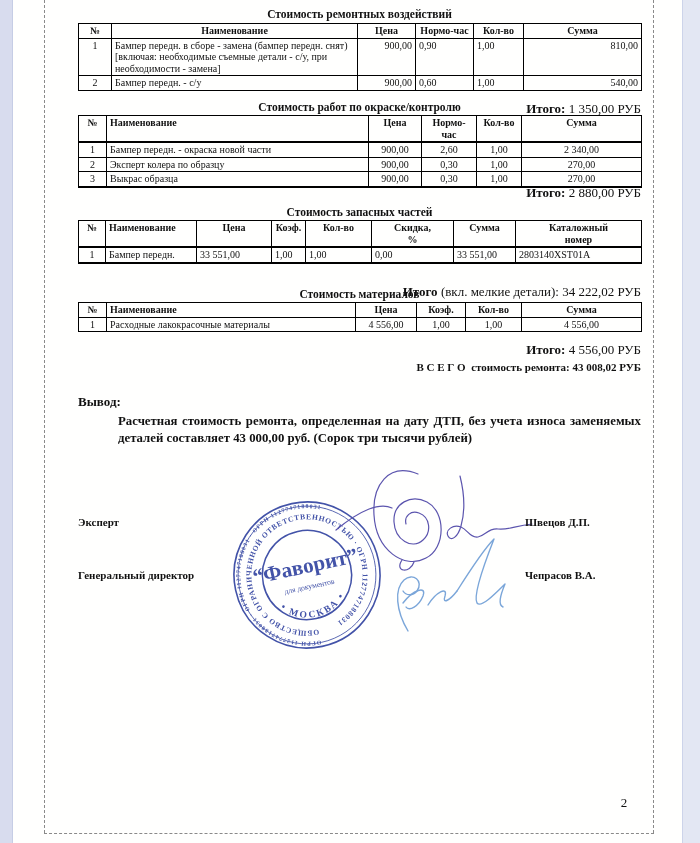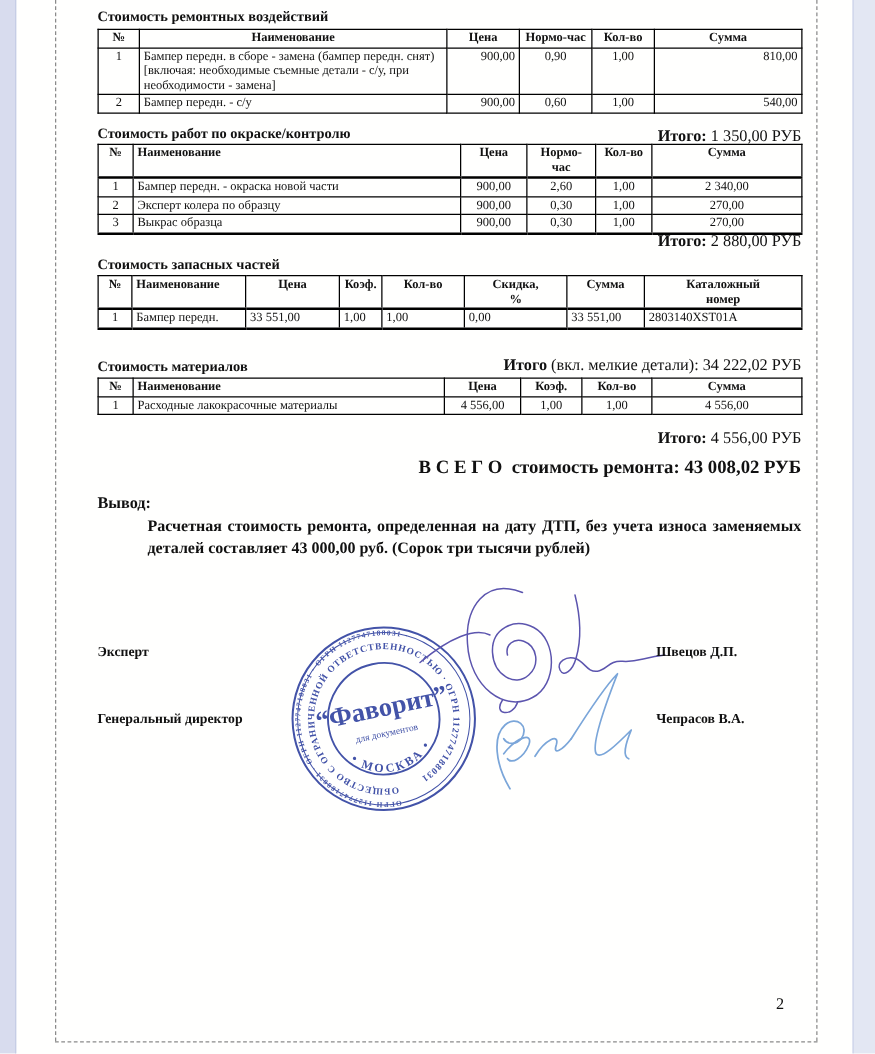--- a/index.html
+++ b/index.html
@@ -7,44 +7,44 @@
          font-family:"Liberation Serif", serif; color:#111;}
   .strip-left  {position:absolute; left:0; top:0; width:12px; height:843px;
                 background:#d8dcee; border-right:1px solid #c6cde5;}
   .strip-right {position:absolute; right:0; top:0; width:17px; height:843px;
                 background:#e3e7f3; border-left:1px solid #cdd4ea;}
   .dash-v {position:absolute; top:0; height:833px; width:0; border-left:1px dashed #8a8a8a;}
   .dash-v.left  {left:44px;}
   .dash-v.right {left:653px;}
   .dash-h {position:absolute; top:833px; left:44px; width:610px; height:0; border-top:1px dashed #8a8a8a;}
 
-  .sec-title {position:absolute; left:78px; width:563px; font-weight:bold; font-size:11.5px; line-height:1.1;}
+  .sec-title {position:absolute; left:78px; width:563px; font-weight:bold; font-size:11.5px; line-height:1.1;text-align:center;}
   table {position:absolute; left:78px; width:563px; border-collapse:collapse; table-layout:fixed;
          border:1px solid #000;}
   th,td {border:1px solid #000; font-size:10px; line-height:1.15; padding:1px 3px;
          vertical-align:top; overflow:hidden;}
   th {font-weight:bold; text-align:center;}
   td {text-align:left;}
 
   .t1 {top:23px;}  .t2 {top:115px;}  .t3 {top:220px;}  .t4 {top:302px;}
   .t1 td:nth-child(1){text-align:center;}
   .t1 td:nth-child(3){text-align:right;}
-  .t1 td:nth-child(4),.t1 td:nth-child(5){text-align:center;font-family:Liberation Serif, serif;}
+  .t1 td:nth-child(4),.t1 td:nth-child(5){text-align:left;font-family:Liberation Serif, serif;}
   .t1 td:nth-child(6){text-align:right;}
   .t2 th:nth-child(2),.t3 th:nth-child(2),.t4 th:nth-child(2){text-align:left;}
   .t2 td:nth-child(1),.t4 td:nth-child(1){text-align:center;}
   .t2 td:nth-child(n+3),.t4 td:nth-child(n+3){text-align:center;}
   .t3 td:nth-child(1){text-align:center;}
   .t2 thead th,.t3 thead th{border-bottom-width:2px;}
   .t2 tbody tr:last-child td,.t3 tbody tr:last-child td{border-bottom-width:2px;}
 
   .total-line {position:absolute; left:78px; width:563px; text-align:right;
                font-size:13px; line-height:1.1; white-space:pre-wrap;}
   .total-line .b {font-weight:bold;}
-  .grand {font-size:15px;}
+  .grand {font-size:11px;}
   .grand .b {font-weight:bold;}
 
   .conclusion {position:absolute; left:78px; top:394px; width:563px;}
   .conclusion h3 {margin:0; font-size:13px; font-weight:bold;}
   .conclusion p {margin:3px 14px 0 40px; width:523px; font-size:12.8px; font-weight:bold;
                  text-align:justify; line-height:1.3;}
 
   .sig-text {position:absolute; font-size:11px; font-weight:bold; line-height:1.1;}
   .page-num {position:absolute; left:612px; top:795px; width:24px; text-align:center; font-size:13px;}
 

